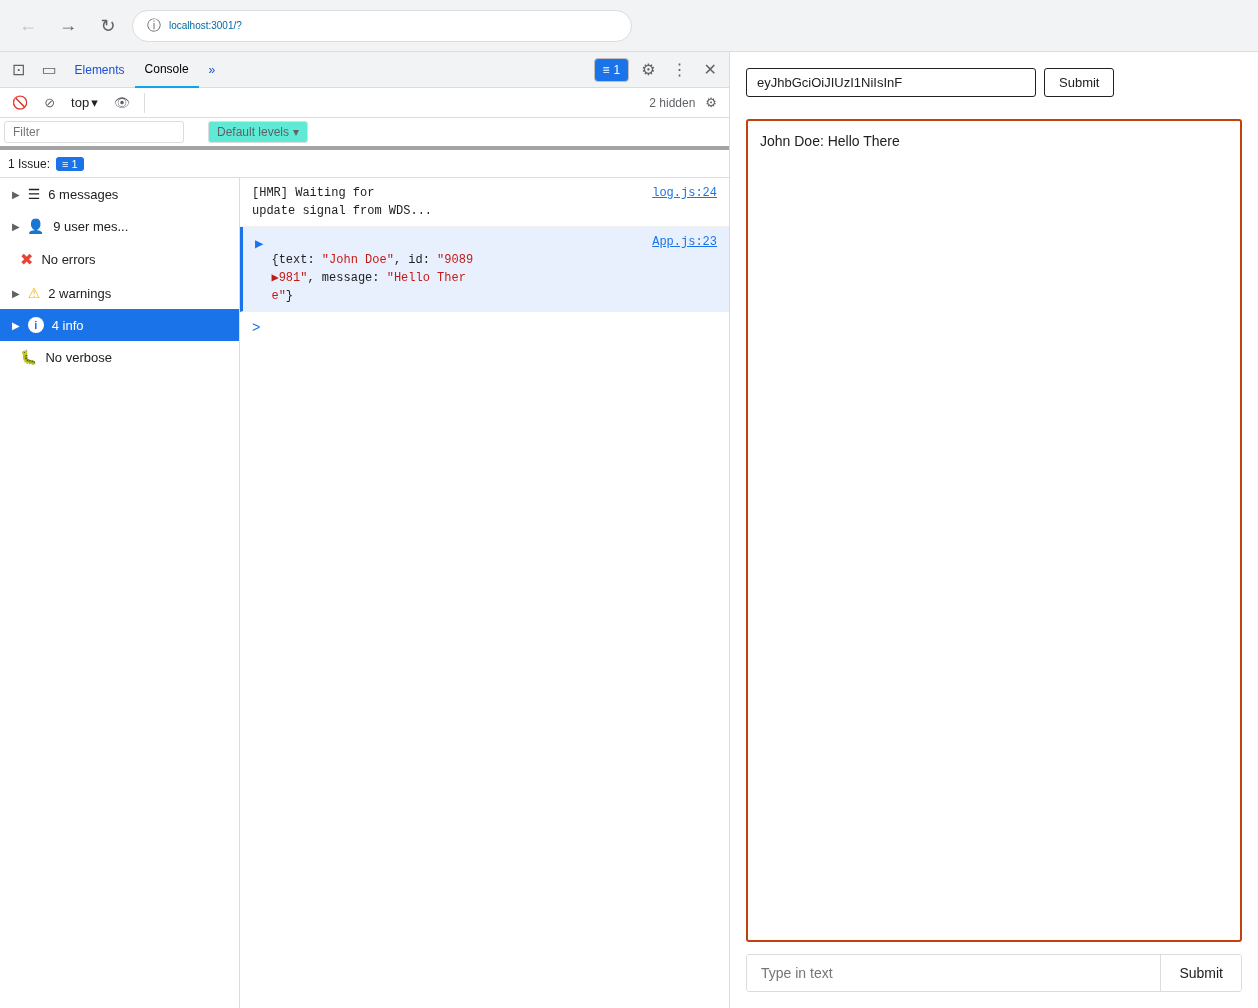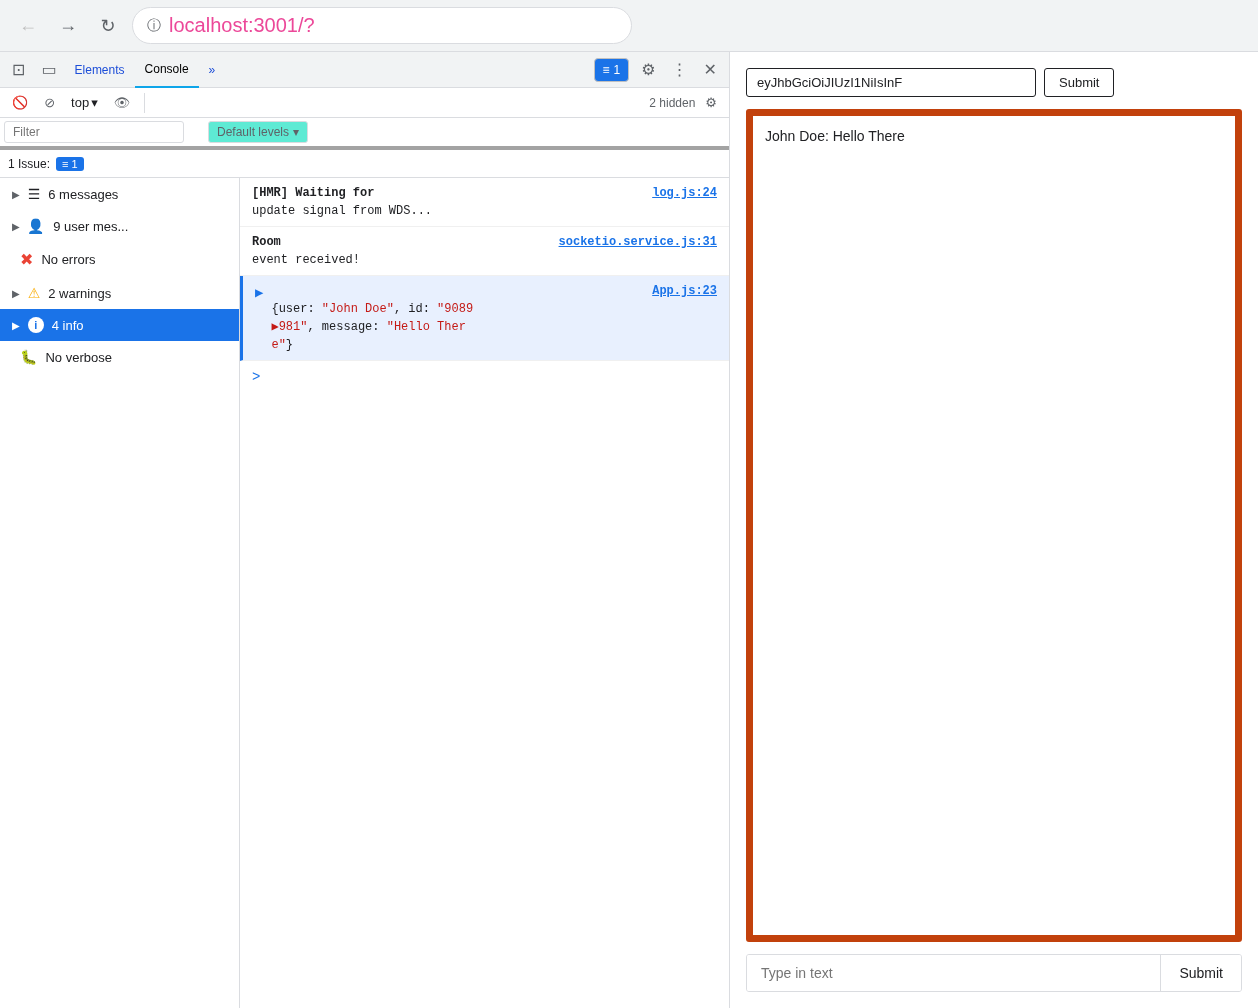--- a/index.html
+++ b/index.html
@@ -43,21 +43,21 @@
       background: #fff;
       border: 1px solid #dadce0;
       border-radius: 20px;
       padding: 6px 14px;
       display: flex;
       align-items: center;
       gap: 8px;
       max-width: 500px;
     }
     .address-bar-icon { color: #5f6368; font-size: 14px; }
-    .address-bar-text { font-size: 20px; color: #ec4899; }
+    .address-bar-text { font-size: 10px; color: #0369a1; }
 
     
     .main-content {
       display: flex;
       flex: 1;
       overflow: hidden;
     }
 
     
     .devtools {
@@ -267,21 +267,21 @@
     .console-entry {
       border-bottom: 1px solid #f0f0f0;
       padding: 6px 12px;
       display: flex;
       align-items: flex-start;
       gap: 8px;
     }
     .console-entry.info { background: #e8f0fe; border-left: 3px solid #1a73e8; }
     .console-entry-text { flex: 1; color: #202124; line-height: 1.5; }
     .console-entry-link { color: #1a73e8; text-decoration: underline; cursor: pointer; }
-    .console-entry-row { display: flex; justify-content: space-between; font-weight: bold; }
+    .console-entry-row { display: flex; justify-content: space-between; }
     .json-key { color: #202124; }
     .json-string { color: #c41a16; }
     .console-prompt {
       padding: 8px 12px;
       display: flex;
       align-items: center;
       gap: 8px;
     }
     .console-chevron { color: #1a73e8; font-size: 14px; }
 
@@ -315,26 +315,27 @@
       padding: 6px 14px;
       font-size: 13px;
       background: #fff;
       cursor: pointer;
       color: #202124;
     }
 
     
     .chat-area {
       flex: 1;
-      border: 7px solid #c2410c;
+      border: 2px solid #c2410c;
       border-radius: 3px;
       padding: 12px;
       font-size: 14px;
       color: #202124;
       overflow-y: auto;
+      margin-top: 10px;
     }
 
     
     .text-input-bar {
       display: flex;
       align-items: center;
       gap: 0;
       border: 1px solid #dadce0;
       border-radius: 3px;
       overflow: hidden;
@@ -476,39 +477,30 @@
           <div class="console-entry-text">
             <div class="console-entry-row">
               <span>[HMR] Waiting for &nbsp;&nbsp;&nbsp;&nbsp;</span>
               <span class="console-entry-link">log.js:24</span>
             </div>
             <div>update signal from WDS...</div>
           </div>
         </div>
 
 
-        <div class="console-entry">
-          <div class="console-entry-text">
-            <div class="console-entry-row">
-              <span>Room &nbsp;&nbsp;&nbsp;&nbsp;</span>
-              <span class="console-entry-link">socketio.service.js:31</span>
-            </div>
-            <div>event received!</div>
-          </div>
-        </div>
 
         <div class="console-entry info">
           <div style="color:#1a73e8;font-size:14px;margin-top:2px;">▶</div>
           <div class="console-entry-text">
             <div class="console-entry-row">
               <span></span>
               <span class="console-entry-link">App.js:23</span>
             </div>
             <div>
-              <span class="json-key">{user: </span><span class="json-string">"John Doe"</span><span class="json-key">, id: </span><span class="json-string">"9089</span>
+              <span class="json-key">{text: </span><span class="json-string">"John Doe"</span><span class="json-key">, id: </span><span class="json-string">"9089</span>
             </div>
             <div>
               <span class="json-string">▶981"</span><span class="json-key">, message: </span><span class="json-string">"Hello Ther</span>
             </div>
             <div>
               <span class="json-string">e"</span><span class="json-key">}</span>
             </div>
           </div>
         </div>
 

